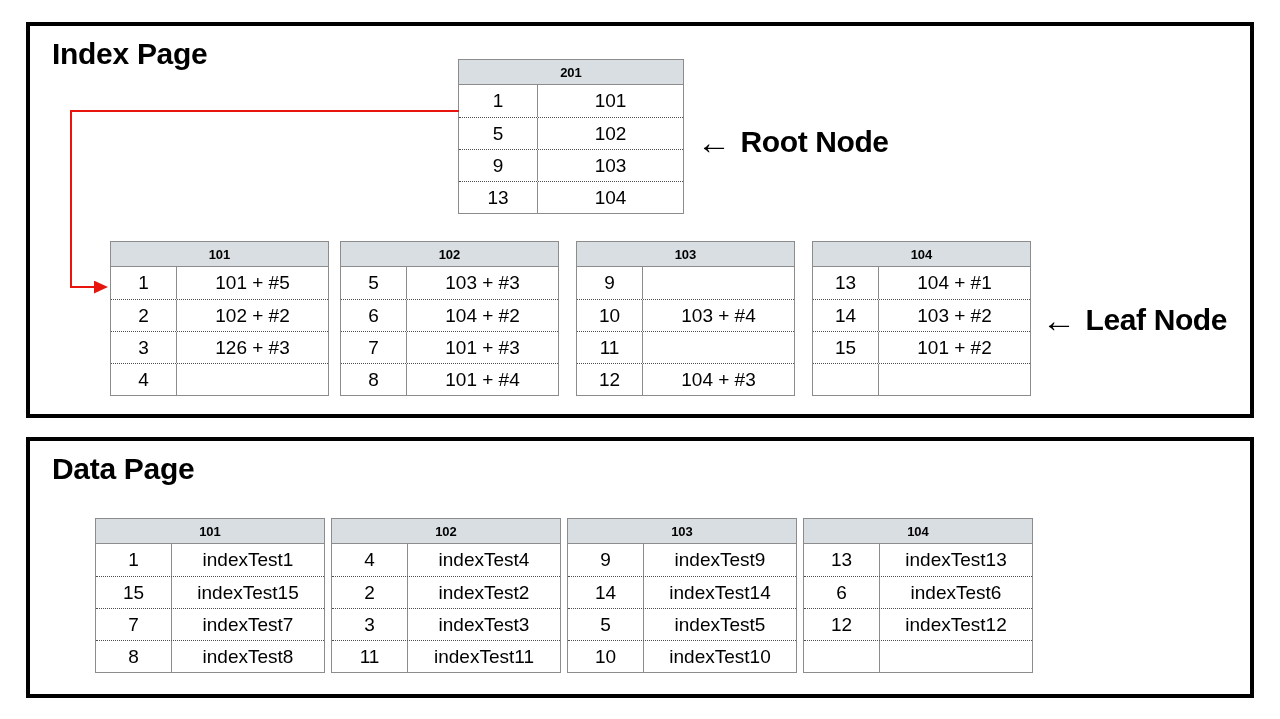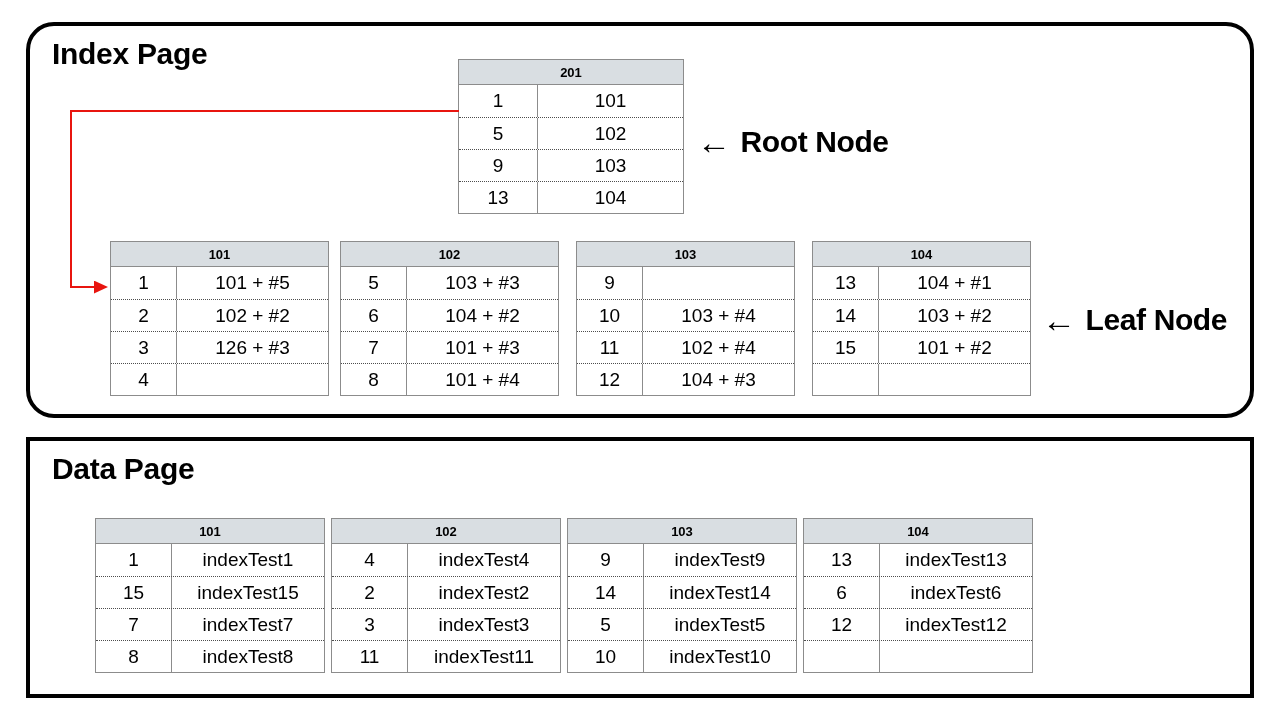--- a/index.html
+++ b/index.html
@@ -23,21 +23,21 @@
     background: #ffffff;
   }
 
   
   .panel {
     position: absolute;
     border: 4px solid #000000;
     background: #ffffff;
     box-sizing: border-box;
   }
-  #index-panel { left: 26px;  top: 22px;  width: 1228px; height: 396px; border-radius: 28px; }
+  #index-panel { left: 26px;  top: 22px;  width: 1228px; height: 396px; }
   #data-panel  { left: 26px;  top: 437px; width: 1228px; height: 261px; }
 
   .panel-title {
     position: absolute;
     left: 22px;
     top: 10px;
     font-size: 30px;
     font-weight: bold;
     letter-spacing: -0.3px;
     line-height: 36px;
@@ -212,21 +212,20 @@
     <div class="rows">
       <div class="row">
         <div class="cell cell-key">9</div>
       </div>
       <div class="row">
         <div class="cell cell-key">10</div>
         <div class="cell cell-val">103 + #4</div>
       </div>
       <div class="row">
         <div class="cell cell-key">11</div>
-        <div class="cell cell-val">102 + #4</div>
       </div>
       <div class="row">
         <div class="cell cell-key">12</div>
         <div class="cell cell-val">104 + #3</div>
       </div>
     </div>
   </div>
 
   <div class="node leaf-node" id="leaf-104">
     <div class="node-head">104</div>

